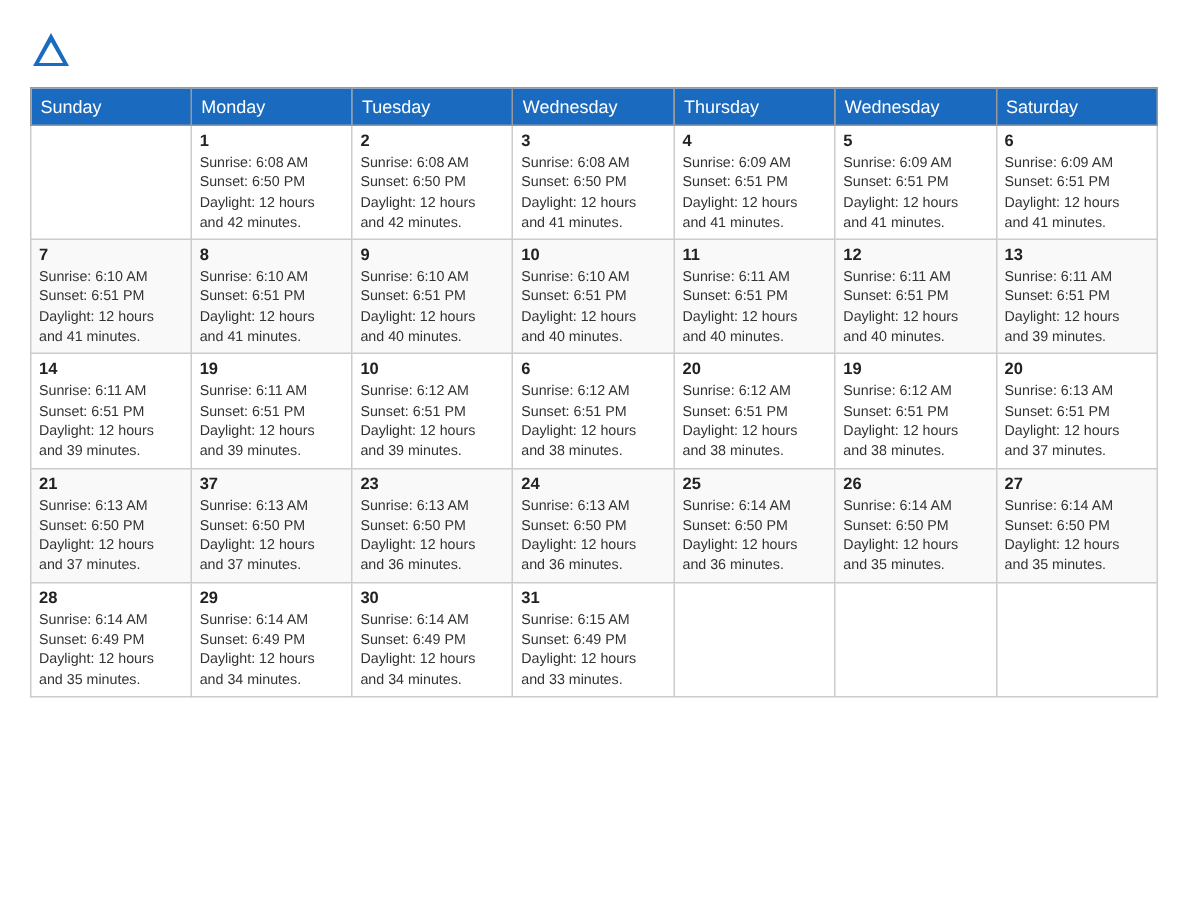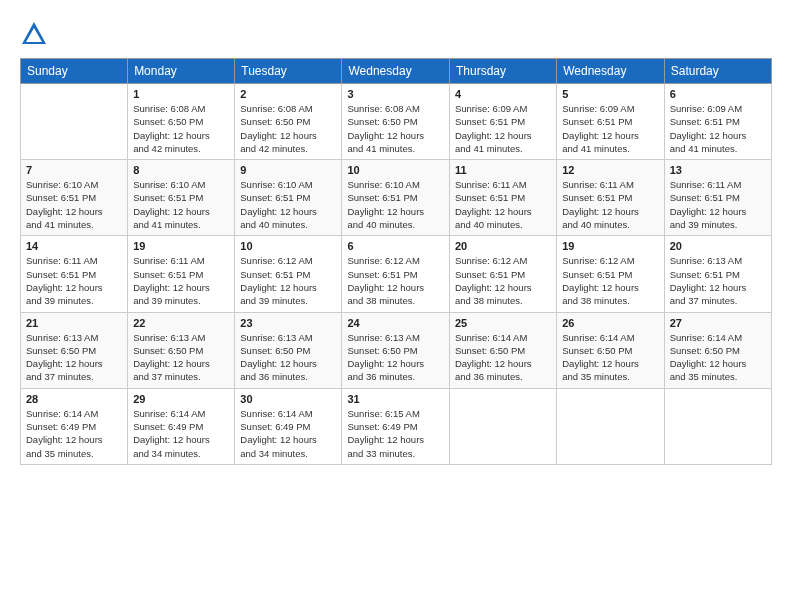--- a/index.html
+++ b/index.html
@@ -273,21 +273,21 @@
       </tr>
       <tr>
         <td>
           <span class="day-num">21</span>
           <div class="day-info" style="white-space: pre-line;">Sunrise: 6:13 AM
 Sunset: 6:50 PM
 Daylight: 12 hours
 and 37 minutes.</div>
         </td>
         <td>
-          <span class="day-num">22</span>
+          <span class="day-num">37</span>
           <div class="day-info" style="white-space: pre-line;">Sunrise: 6:13 AM
 Sunset: 6:50 PM
 Daylight: 12 hours
 and 37 minutes.</div>
         </td>
         <td>
           <span class="day-num">23</span>
           <div class="day-info" style="white-space: pre-line;">Sunrise: 6:13 AM
 Sunset: 6:50 PM
 Daylight: 12 hours

